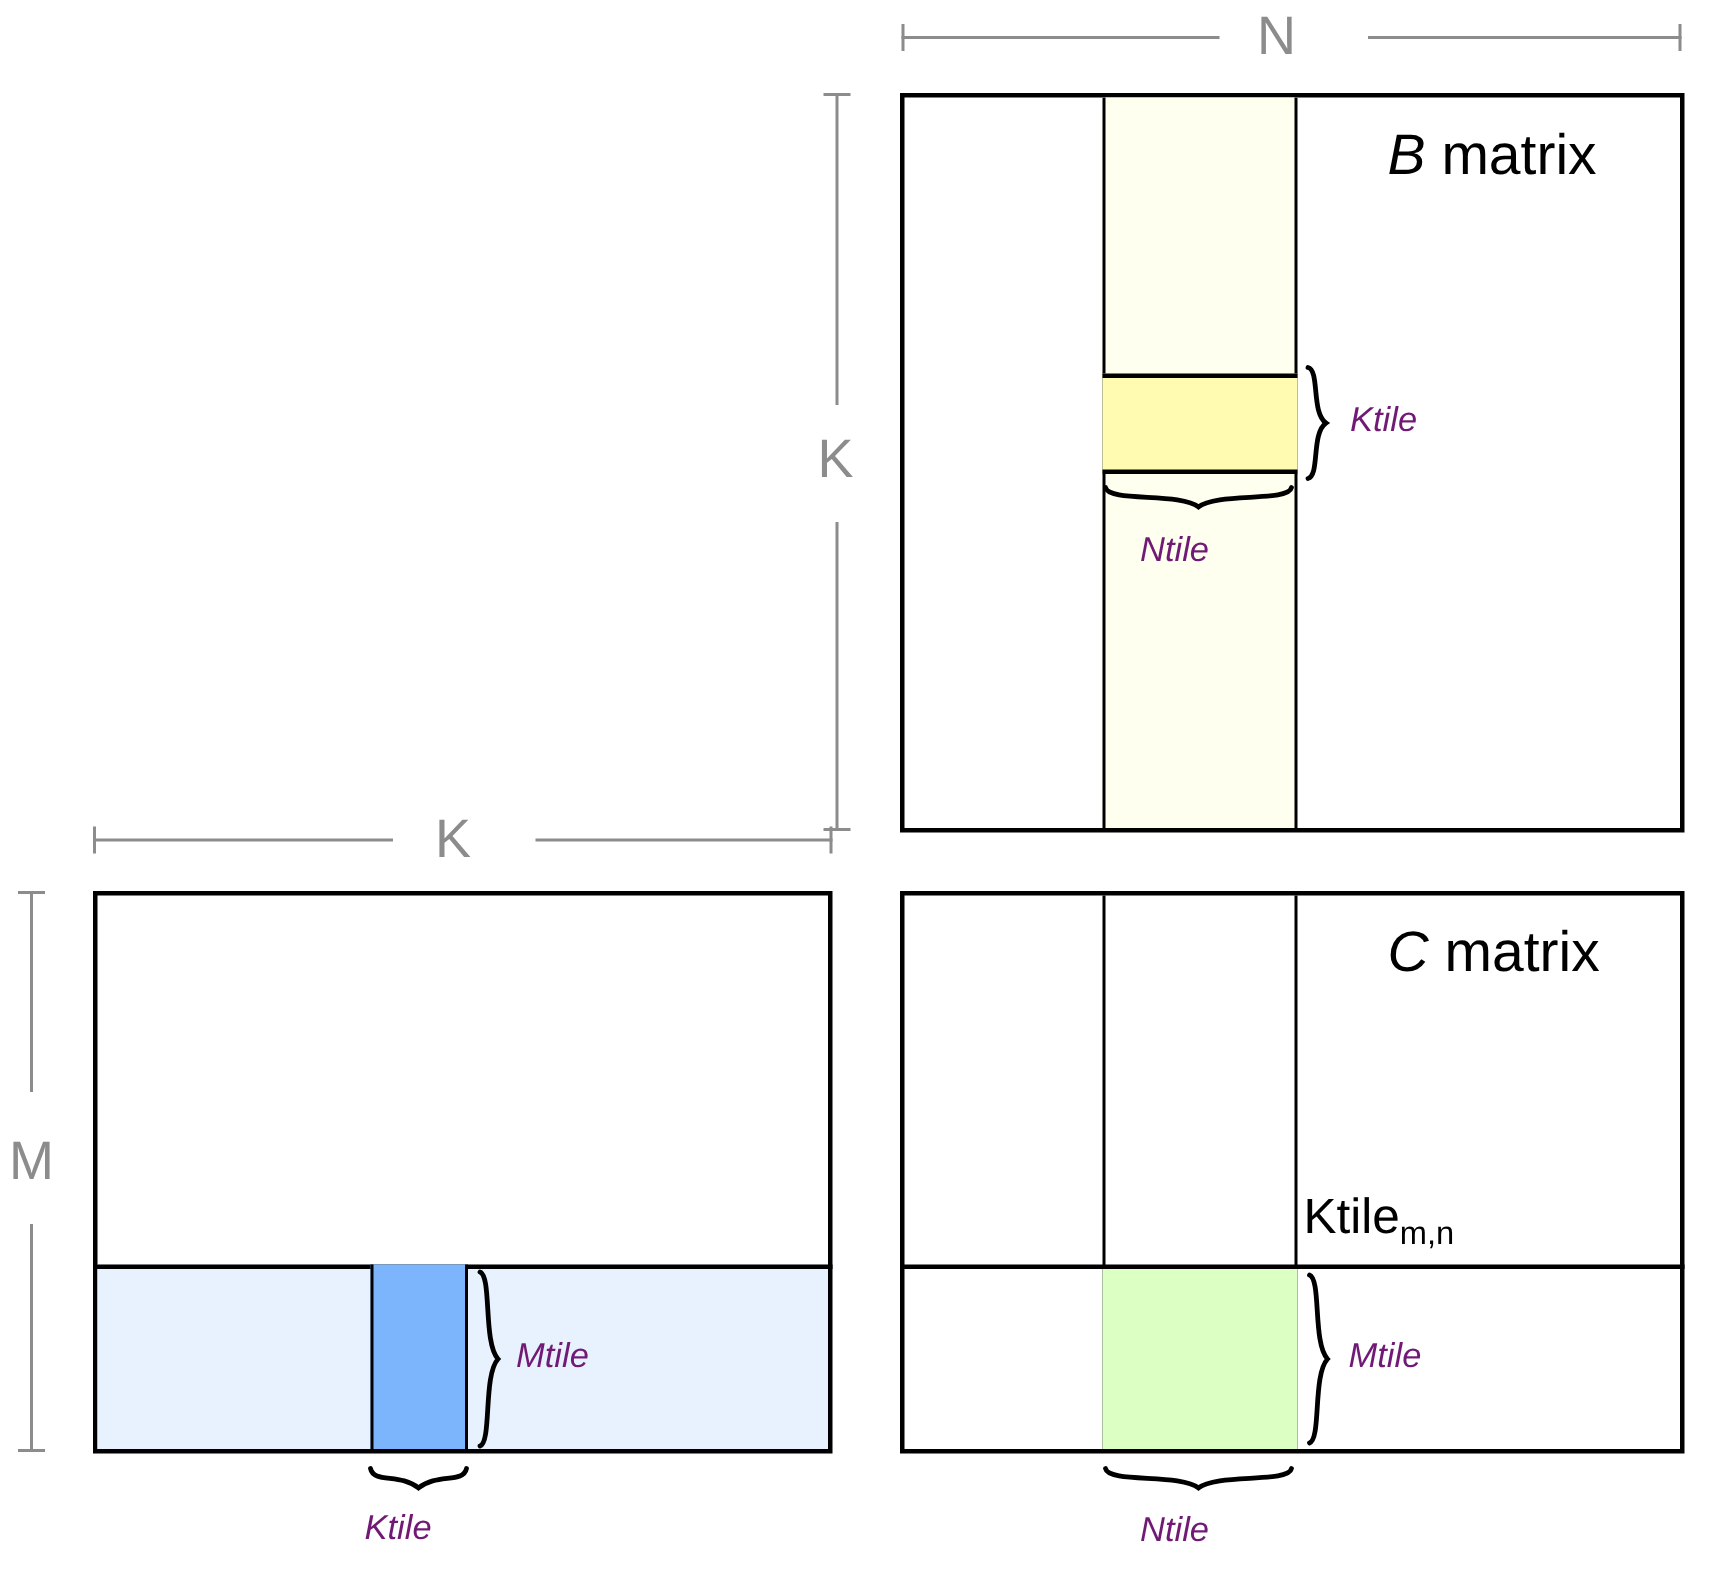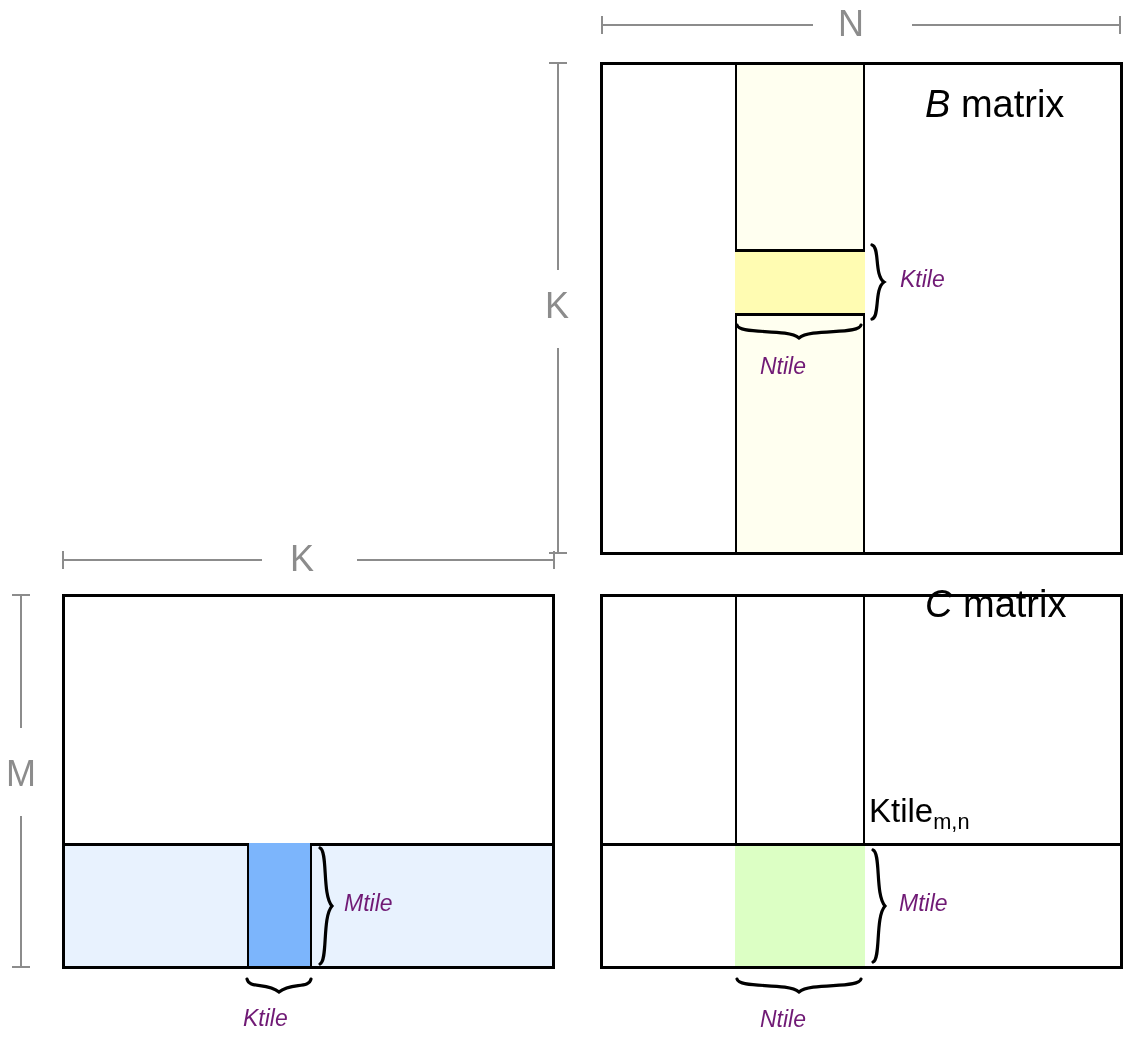--- a/index.html
+++ b/index.html
@@ -213,17 +213,17 @@
   </div>
   <div class="brace-label" style="left:899px; top:892px;">Mtile</div>
 
   <div class="brace" style="left:735px; top:976px; width:128px; height:26px;">
     <svg width="128" height="26" viewBox="0 0 128 26">
       <path d="M 2 3 C 4 13, 52 6, 64 16 C 76 6, 124 13, 126 3" fill="none" stroke="#000000" stroke-width="3.2" stroke-linecap="round"></path>
     </svg>
   </div>
   <div class="brace-label" style="left:760px; top:1008px;">Ntile</div>
 
-  <div class="matrix-label" style="left:925px; top:585px;">
+  <div class="matrix-label" style="left:925px; top:616px;">
     <span class="mvar">C</span><span> matrix</span>
   </div>
 
 </div>
 
 </body></html>

